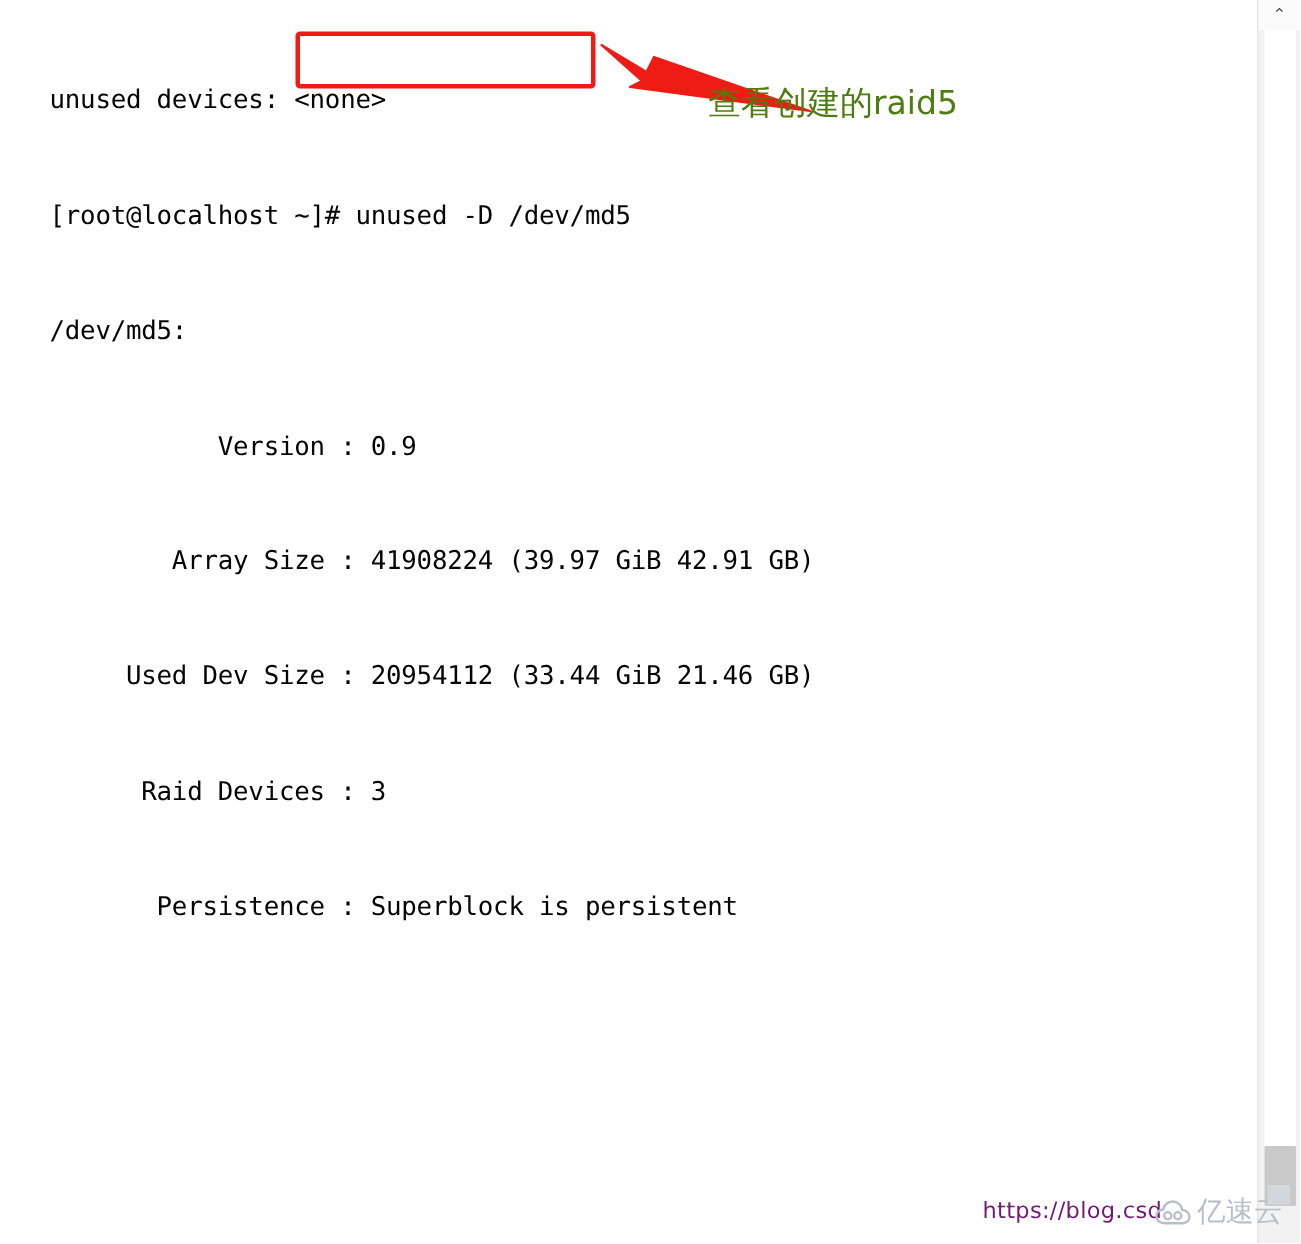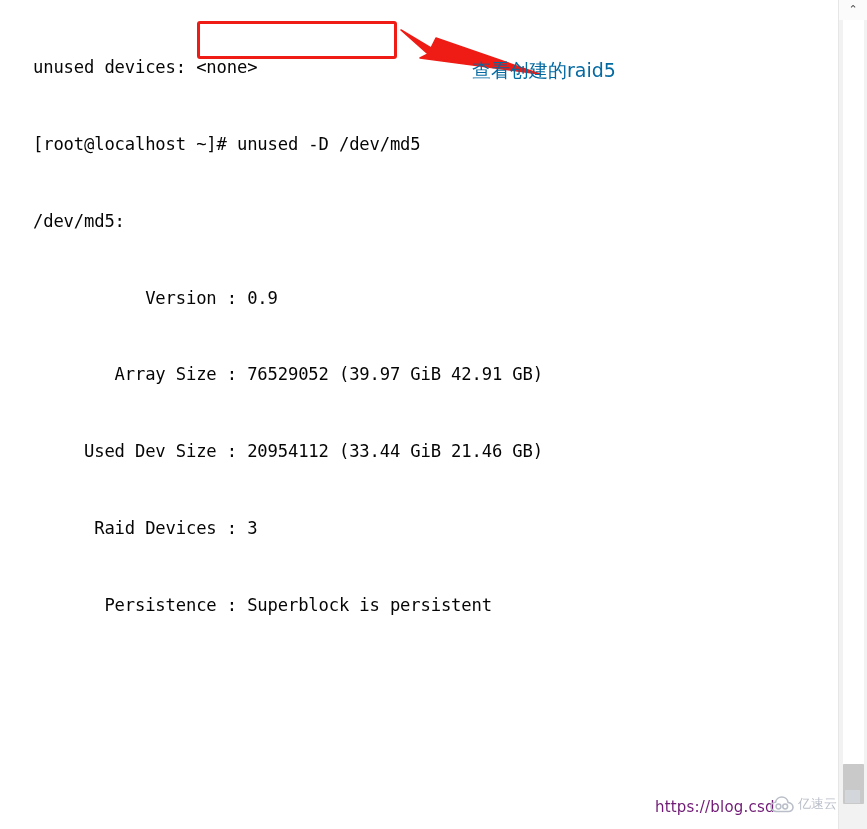--- a/index.html
+++ b/index.html
@@ -64,23 +64,23 @@
     width: 145px;
     height: 52px;
     pointer-events: none;
   }
 
   
   #annotation-label {
     position: absolute;
     left: 472px;
     top: 58px;
-    color: #0369a1;
-    font-family: "DejaVu Sans", "Liberation Sans", sans-serif;
-    font-size: 19px;
+    color: #4d7c0f;
+    font-family: "DejaVu Sans", "Liberation Sans", sans-serif;
+    font-size: 22px;
     line-height: 24px;
     white-space: nowrap;
   }
 
   
   #scrollbar {
     position: absolute;
     right: 0;
     top: 0;
     width: 29px;
@@ -133,21 +133,21 @@
   }
   #watermark-brand {
     position: absolute;
     left: 770px;
     top: 795px;
     display: flex;
     align-items: center;
     gap: 4px;
     color: #b9bec8;
     font-family: "DejaVu Sans", "Liberation Sans", sans-serif;
-    font-size: 13px;
+    font-size: 19px;
     white-space: nowrap;
     justify-content: center;
   }
   #watermark-brand .cloud-mark {
     display: inline-block;
     width: 24px;
     height: 17px;
   }
   #corner-box {
     position: absolute;
@@ -161,21 +161,21 @@
 </head>
 <body>
 
 <div id="screen">
 
   <div id="terminal">
     <div class="line">unused devices: &lt;none&gt;</div>
     <div class="line">[root@localhost ~]# unused -D /dev/md5</div>
     <div class="line">/dev/md5:</div>
     <div class="line">           Version : 0.9</div>
-    <div class="line">        Array Size : 76529052 (39.97 GiB 42.91 GB)</div>
+    <div class="line">        Array Size : 41908224 (39.97 GiB 42.91 GB)</div>
     <div class="line">     Used Dev Size : 20954112 (33.44 GiB 21.46 GB)</div>
     <div class="line">      Raid Devices : 3</div>
     <div class="line">       Persistence : Superblock is persistent</div>
     
     
     
     
     
     
     

